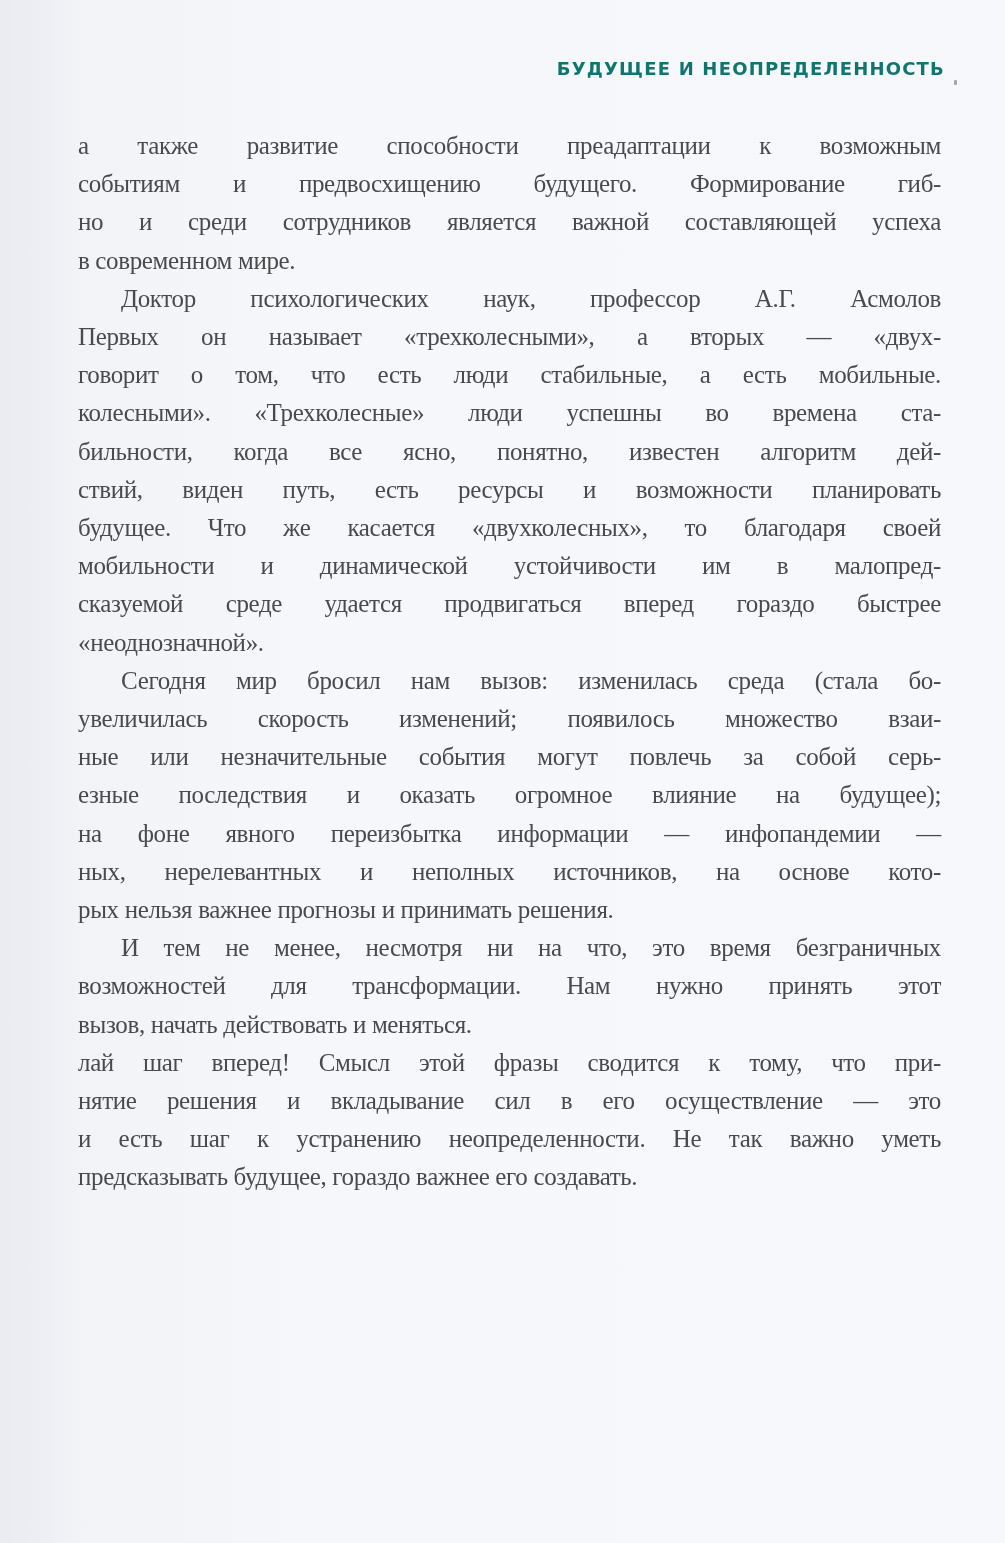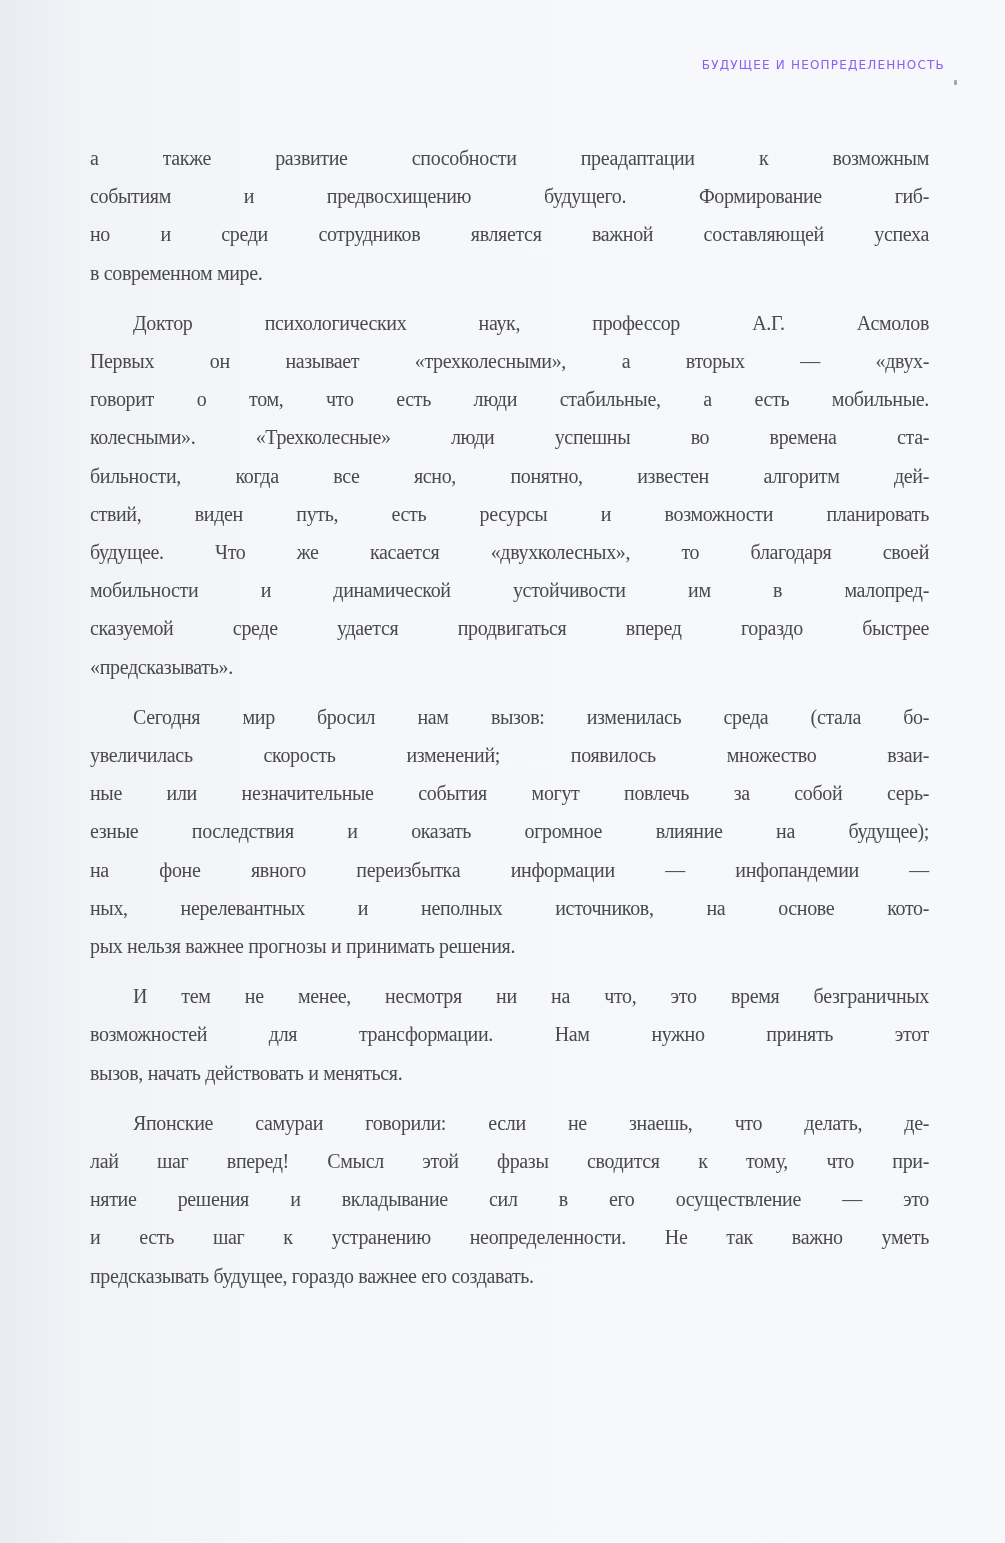--- a/index.html
+++ b/index.html
@@ -13,43 +13,43 @@
       overflow: hidden;
       position: relative;
       font-family: "Liberation Serif", "DejaVu Serif", serif;
       color: #4a4a4c;
     }
     .running-head {
       position: absolute;
       top: 58px;
       right: 60px;
       font-family: "DejaVu Sans", "Liberation Sans", sans-serif;
-      font-size: 12px;
+      font-size: 18px;
       letter-spacing: 1.2px;
-      color: #8b5cf6;
-      font-weight: normal;
+      color: #0f766e;
+      font-weight: bold;
     }
     .head-mark {
       position: absolute;
       top: 80px;
       right: 48px;
       width: 3px;
       height: 5px;
       background: #a6a6aa;
       border-radius: 1px;
     }
     .text-block {
       position: absolute;
       left: 78px;
       top: 127px;
       width: 863px;
     }
     .para {
-      margin: 12px;
-      font-size: 20px;
+      margin: 0;
+      font-size: 25px;
       line-height: 38.2px;
       text-align: justify;
       text-align-last: left;
       hyphens: manual;
       letter-spacing: -0.35px;
       word-spacing: 0px;
     }
     .line {
       display: block;
       text-align: justify;
@@ -82,40 +82,39 @@
     <p class="para">
       <span class="line first-indent">Доктор психологических наук, профессор А.Г. Асмолов</span>
       <span class="line">Первых он называет «трехколесными», а вторых — «двух-</span>
       <span class="line">говорит о том, что есть люди стабильные, а есть мобильные.</span>
       <span class="line">колесными». «Трехколесные» люди успешны во времена ста-</span>
       <span class="line">бильности, когда все ясно, понятно, известен алгоритм дей-</span>
       <span class="line">ствий, виден путь, есть ресурсы и возможности планировать</span>
       <span class="line">будущее. Что же касается «двухколесных», то благодаря своей</span>
       <span class="line">мобильности и динамической устойчивости им в малопред-</span>
       <span class="line">сказуемой среде удается продвигаться вперед гораздо быстрее</span>
-      <span class="line last">«предсказывать».</span>
+      <span class="line last">«неоднозначной».</span>
     </p>
 
     <p class="para">
       <span class="line first-indent">Сегодня мир бросил нам вызов: изменилась среда (стала бо-</span>
       <span class="line">увеличилась скорость изменений; появилось множество взаи-</span>
       <span class="line">ные или незначительные события могут повлечь за собой серь-</span>
       <span class="line">езные последствия и оказать огромное влияние на будущее);</span>
       <span class="line">на фоне явного переизбытка информации — инфопандемии —</span>
       <span class="line">ных, нерелевантных и неполных источников, на основе кото-</span>
       <span class="line last">рых нельзя важнее прогнозы и принимать решения.</span>
     </p>
 
     <p class="para">
       <span class="line first-indent">И тем не менее, несмотря ни на что, это время безграничных</span>
       <span class="line">возможностей для трансформации. Нам нужно принять этот</span>
       <span class="line last">вызов, начать действовать и меняться.</span>
     </p>
 
     <p class="para">
-      <span class="line first-indent">Японские самураи говорили: если не знаешь, что делать, де-</span>
       <span class="line">лай шаг вперед! Смысл этой фразы сводится к тому, что при-</span>
       <span class="line">нятие решения и вкладывание сил в его осуществление — это</span>
       <span class="line">и есть шаг к устранению неопределенности. Не так важно уметь</span>
       <span class="line last">предсказывать будущее, гораздо важнее его создавать.</span>
     </p>
   </div>
 </div>
 
 </body></html>

